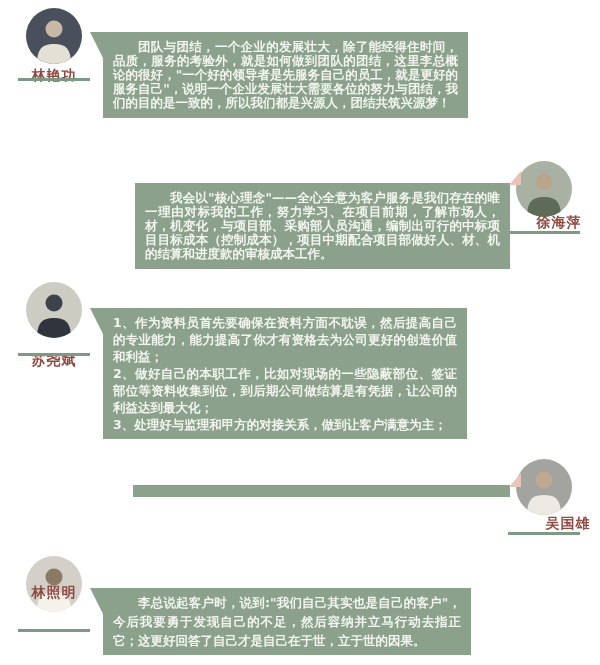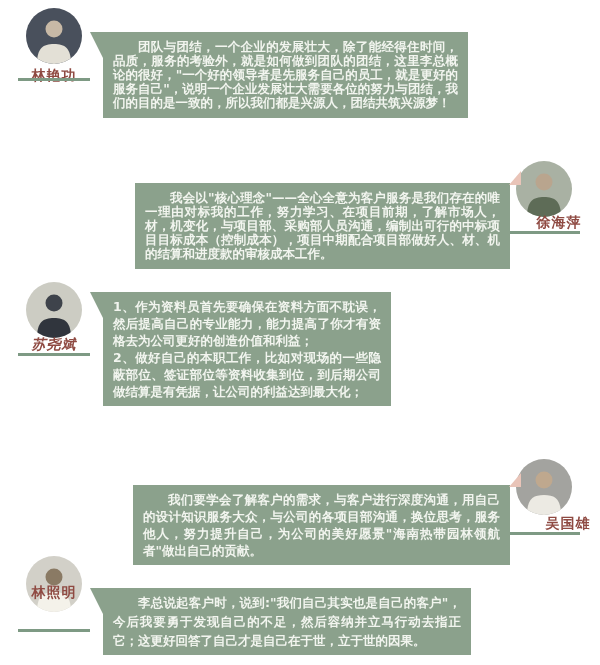--- a/index.html
+++ b/index.html
@@ -23,22 +23,22 @@
   .bubble.tight{line-height:17px;padding:6px 10px;}
   .tail-left{position:absolute;left:-13px;top:0;width:13px;height:26px;
     background:var(--bubble-bg);clip-path:polygon(0 0,100% 0,100% 100%);}
   .tail-right{position:absolute;right:-11px;top:-12px;width:12px;height:14px;
     background:var(--right-tail);clip-path:polygon(100% 0,0 100%,100% 100%);}
   
   .m1-avatar{left:26px;top:8px;}   .m1-name{left:9px;top:61px;margin-top:6px;}  .m1-line{left:18px;top:78px;}
   .m1-bubble{left:103px;top:32px;width:365px;}
   .m2-avatar{left:516px;top:161px;}.m2-name{left:514px;top:214px;}.m2-line{left:508px;top:231px;}
   .m2-bubble{left:135px;top:183px;width:375px;}
-  .m3-avatar{left:26px;top:282px;} .m3-name{left:9px;top:336px;font-style:italic;} .m3-line{left:18px;top:353px;}
-  .m3-bubble{left:103px;top:292px;width:288px;}
+  .m3-avatar{left:26px;top:282px;} .m3-name{left:9px;top:352px;} .m3-line{left:18px;top:353px;}
+  .m3-bubble{left:103px;top:308px;width:364px;}
   .m4-avatar{left:516px;top:459px;}.m4-name{left:523px;top:515px;}.m4-line{left:508px;top:532px;}
   .m4-bubble{left:133px;top:485px;width:377px;}
   .m5-avatar{left:26px;top:556px;} .m5-name{left:9px;top:584px;} .m5-line{left:18px;top:629px;}
   .m5-bubble{left:103px;top:588px;width:368px;line-height:19px;padding:5px 10px;}
 </style>
 </head>
 <body>
 
 <div class="canvas">
 
@@ -84,37 +84,37 @@
         <circle cx="28" cy="21" r="8.5" fill="#3e434b"></circle>
         <path d="M11 56 C11 40 17 36 28 36 C39 36 45 40 45 56 Z" fill="#30353d"></path>
       </svg>
     </div>
     <div class="name m3-name">苏尧斌</div>
     <div class="underline m3-line"></div>
     <div class="bubble m3-bubble tight">
       <span class="tail-left"></span>
       <p>1、作为资料员首先要确保在资料方面不耽误，然后提高自己的专业能力，能力提高了你才有资格去为公司更好的创造价值和利益；</p>
       <p>2、做好自己的本职工作，比如对现场的一些隐蔽部位、签证部位等资料收集到位，到后期公司做结算是有凭据，让公司的利益达到最大化；</p>
+      <p>3、处理好与监理和甲方的对接关系，做到让客户满意为主；</p>
     </div>
   </section>
 
   
   <section class="msg">
     <div class="avatar m4-avatar">
       <svg viewBox="0 0 56 56">
         <rect width="56" height="56" fill="#a3a39f"></rect>
         <circle cx="28" cy="21" r="8.5" fill="#bfa88e"></circle>
         <path d="M11 56 C11 40 17 36 28 36 C39 36 45 40 45 56 Z" fill="#eceae3"></path>
       </svg>
     </div>
     <div class="name m4-name">吴国雄</div>
     <div class="underline m4-line"></div>
     <div class="bubble m4-bubble tight">
       <span class="tail-right"></span>
-      <p class="indent">我们要学会了解客户的需求，与客户进行深度沟通，用自己的设计知识服务大众，与公司的各项目部沟通，换位思考，服务他人，努力提升自己，为公司的美好愿景"海南热带园林领航者"做出自己的贡献。</p>
     </div>
   </section>
 
   
   <section class="msg">
     <div class="avatar m5-avatar">
       <svg viewBox="0 0 56 56">
         <rect width="56" height="56" fill="#d2d0c8"></rect>
         <circle cx="28" cy="21" r="8.5" fill="#8a7a64"></circle>
         <path d="M11 56 C11 40 17 36 28 36 C39 36 45 40 45 56 Z" fill="#f4f2ea"></path>

